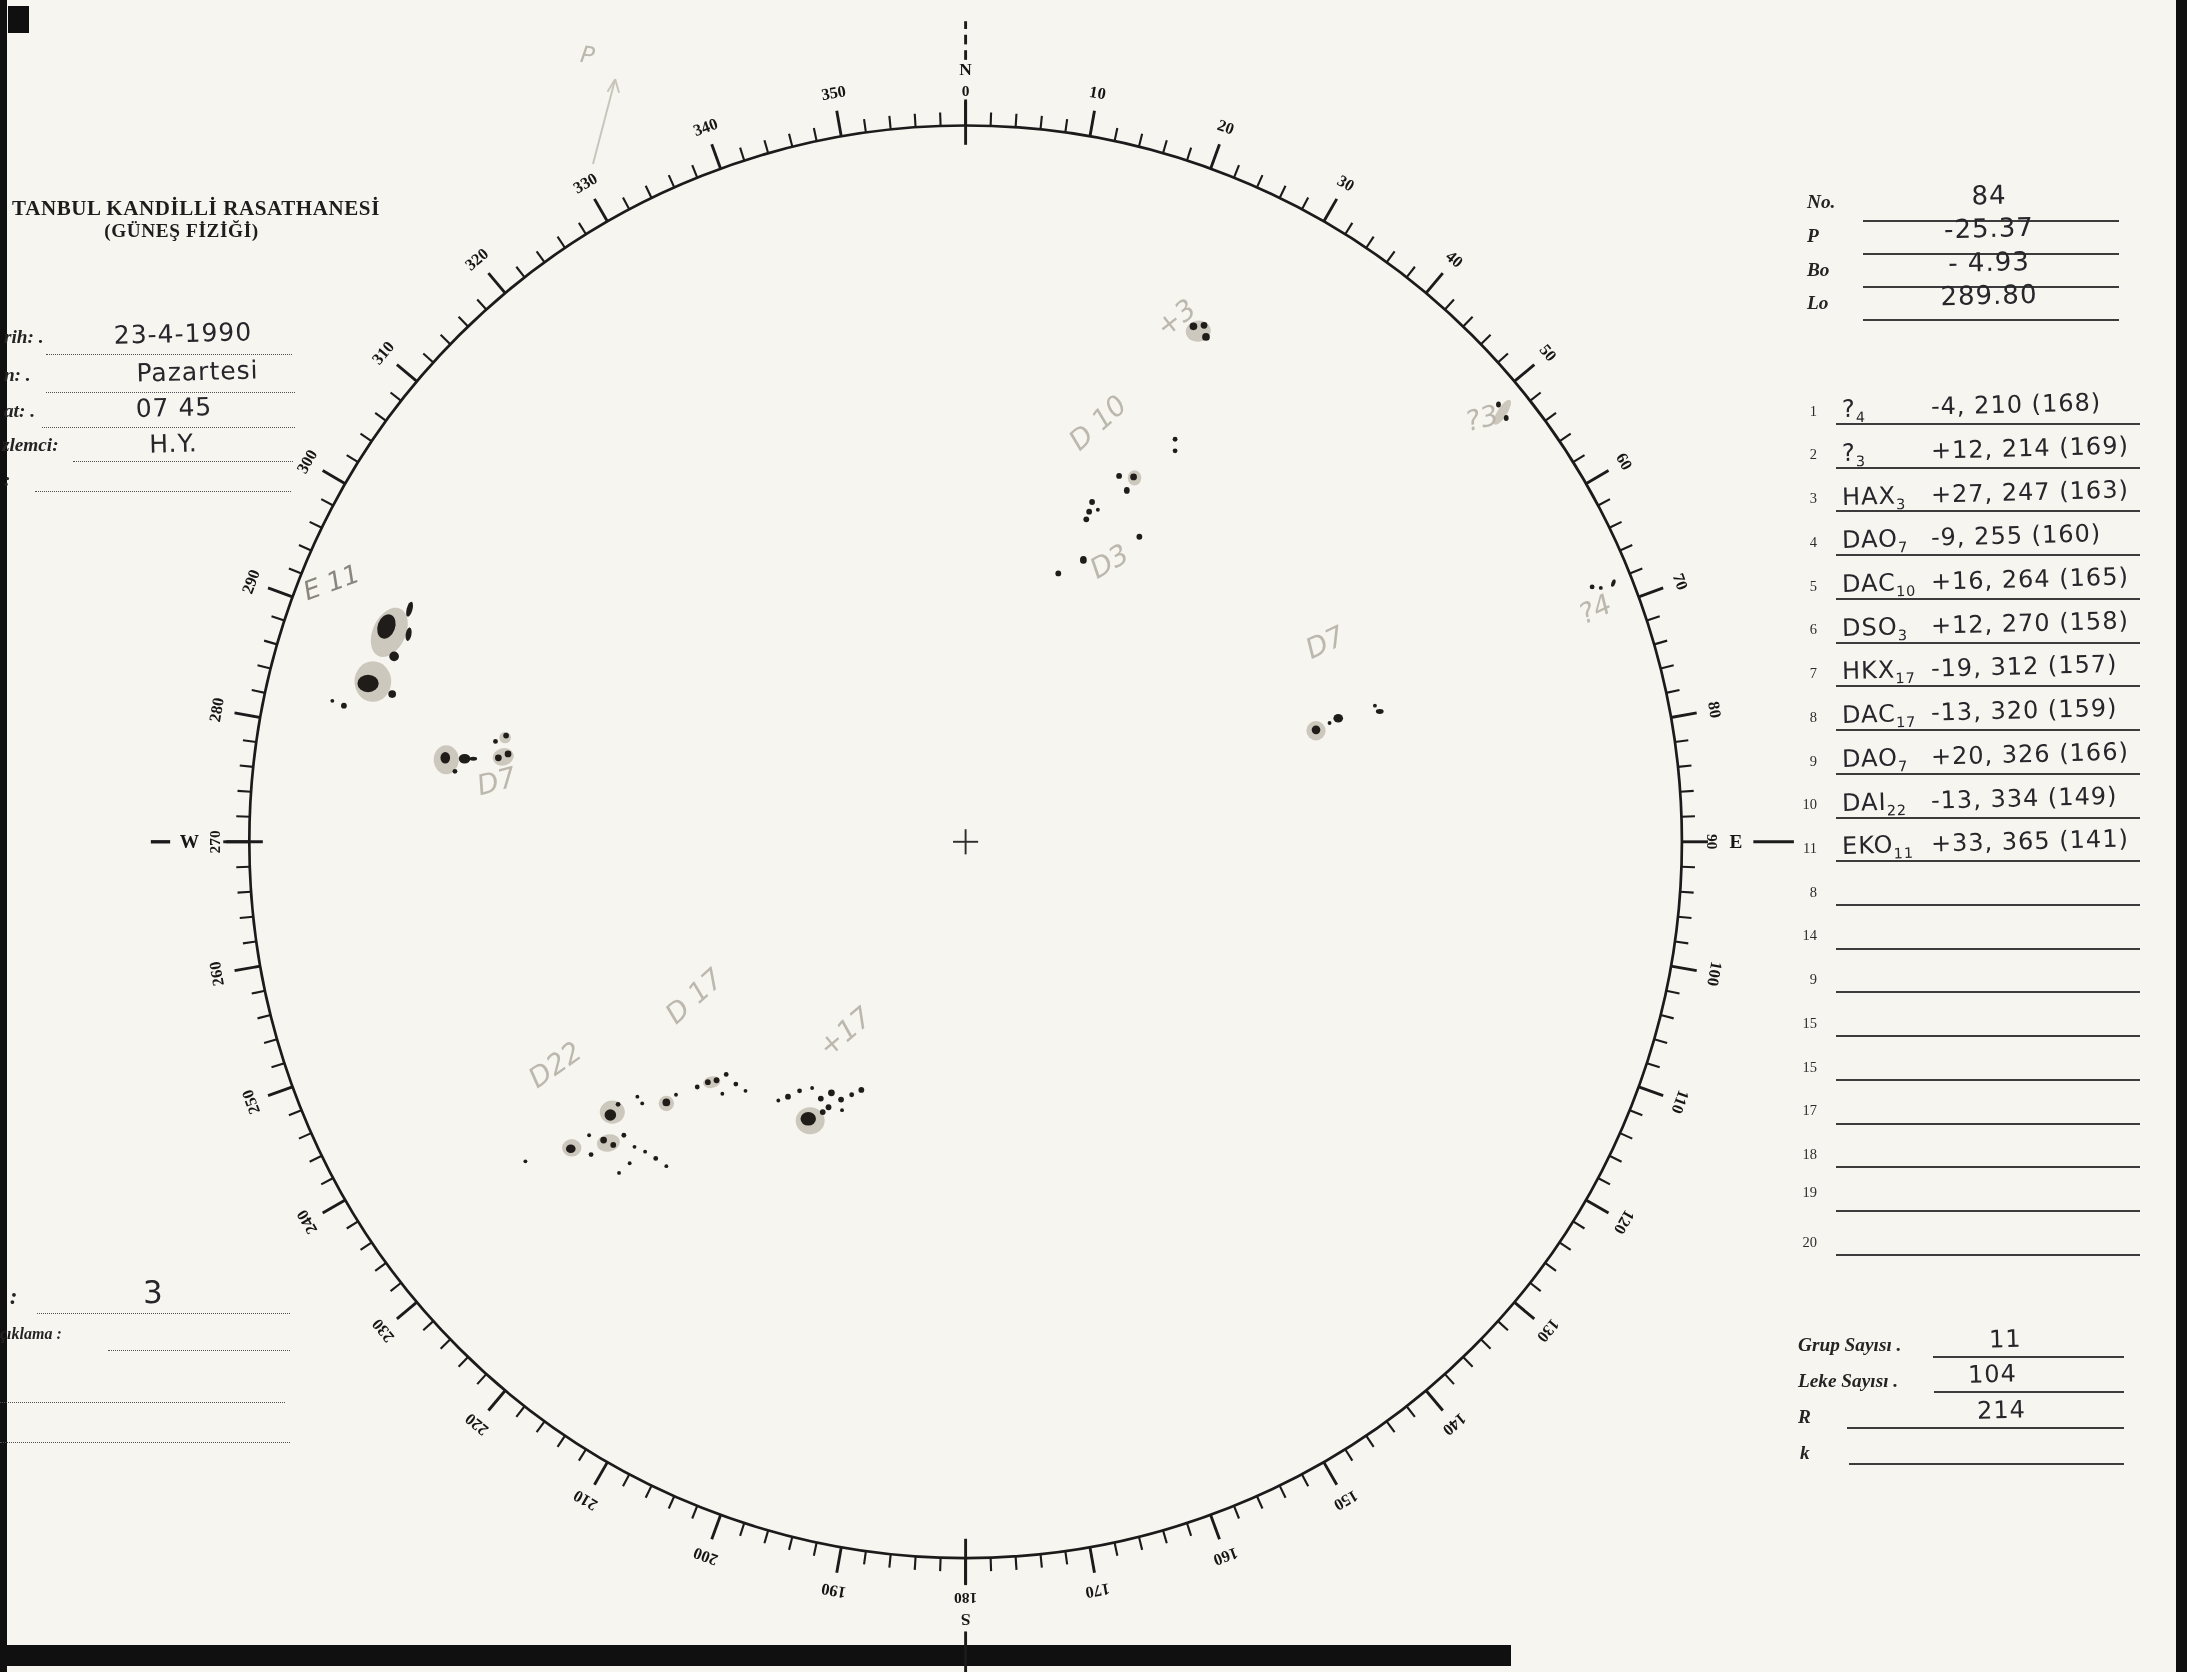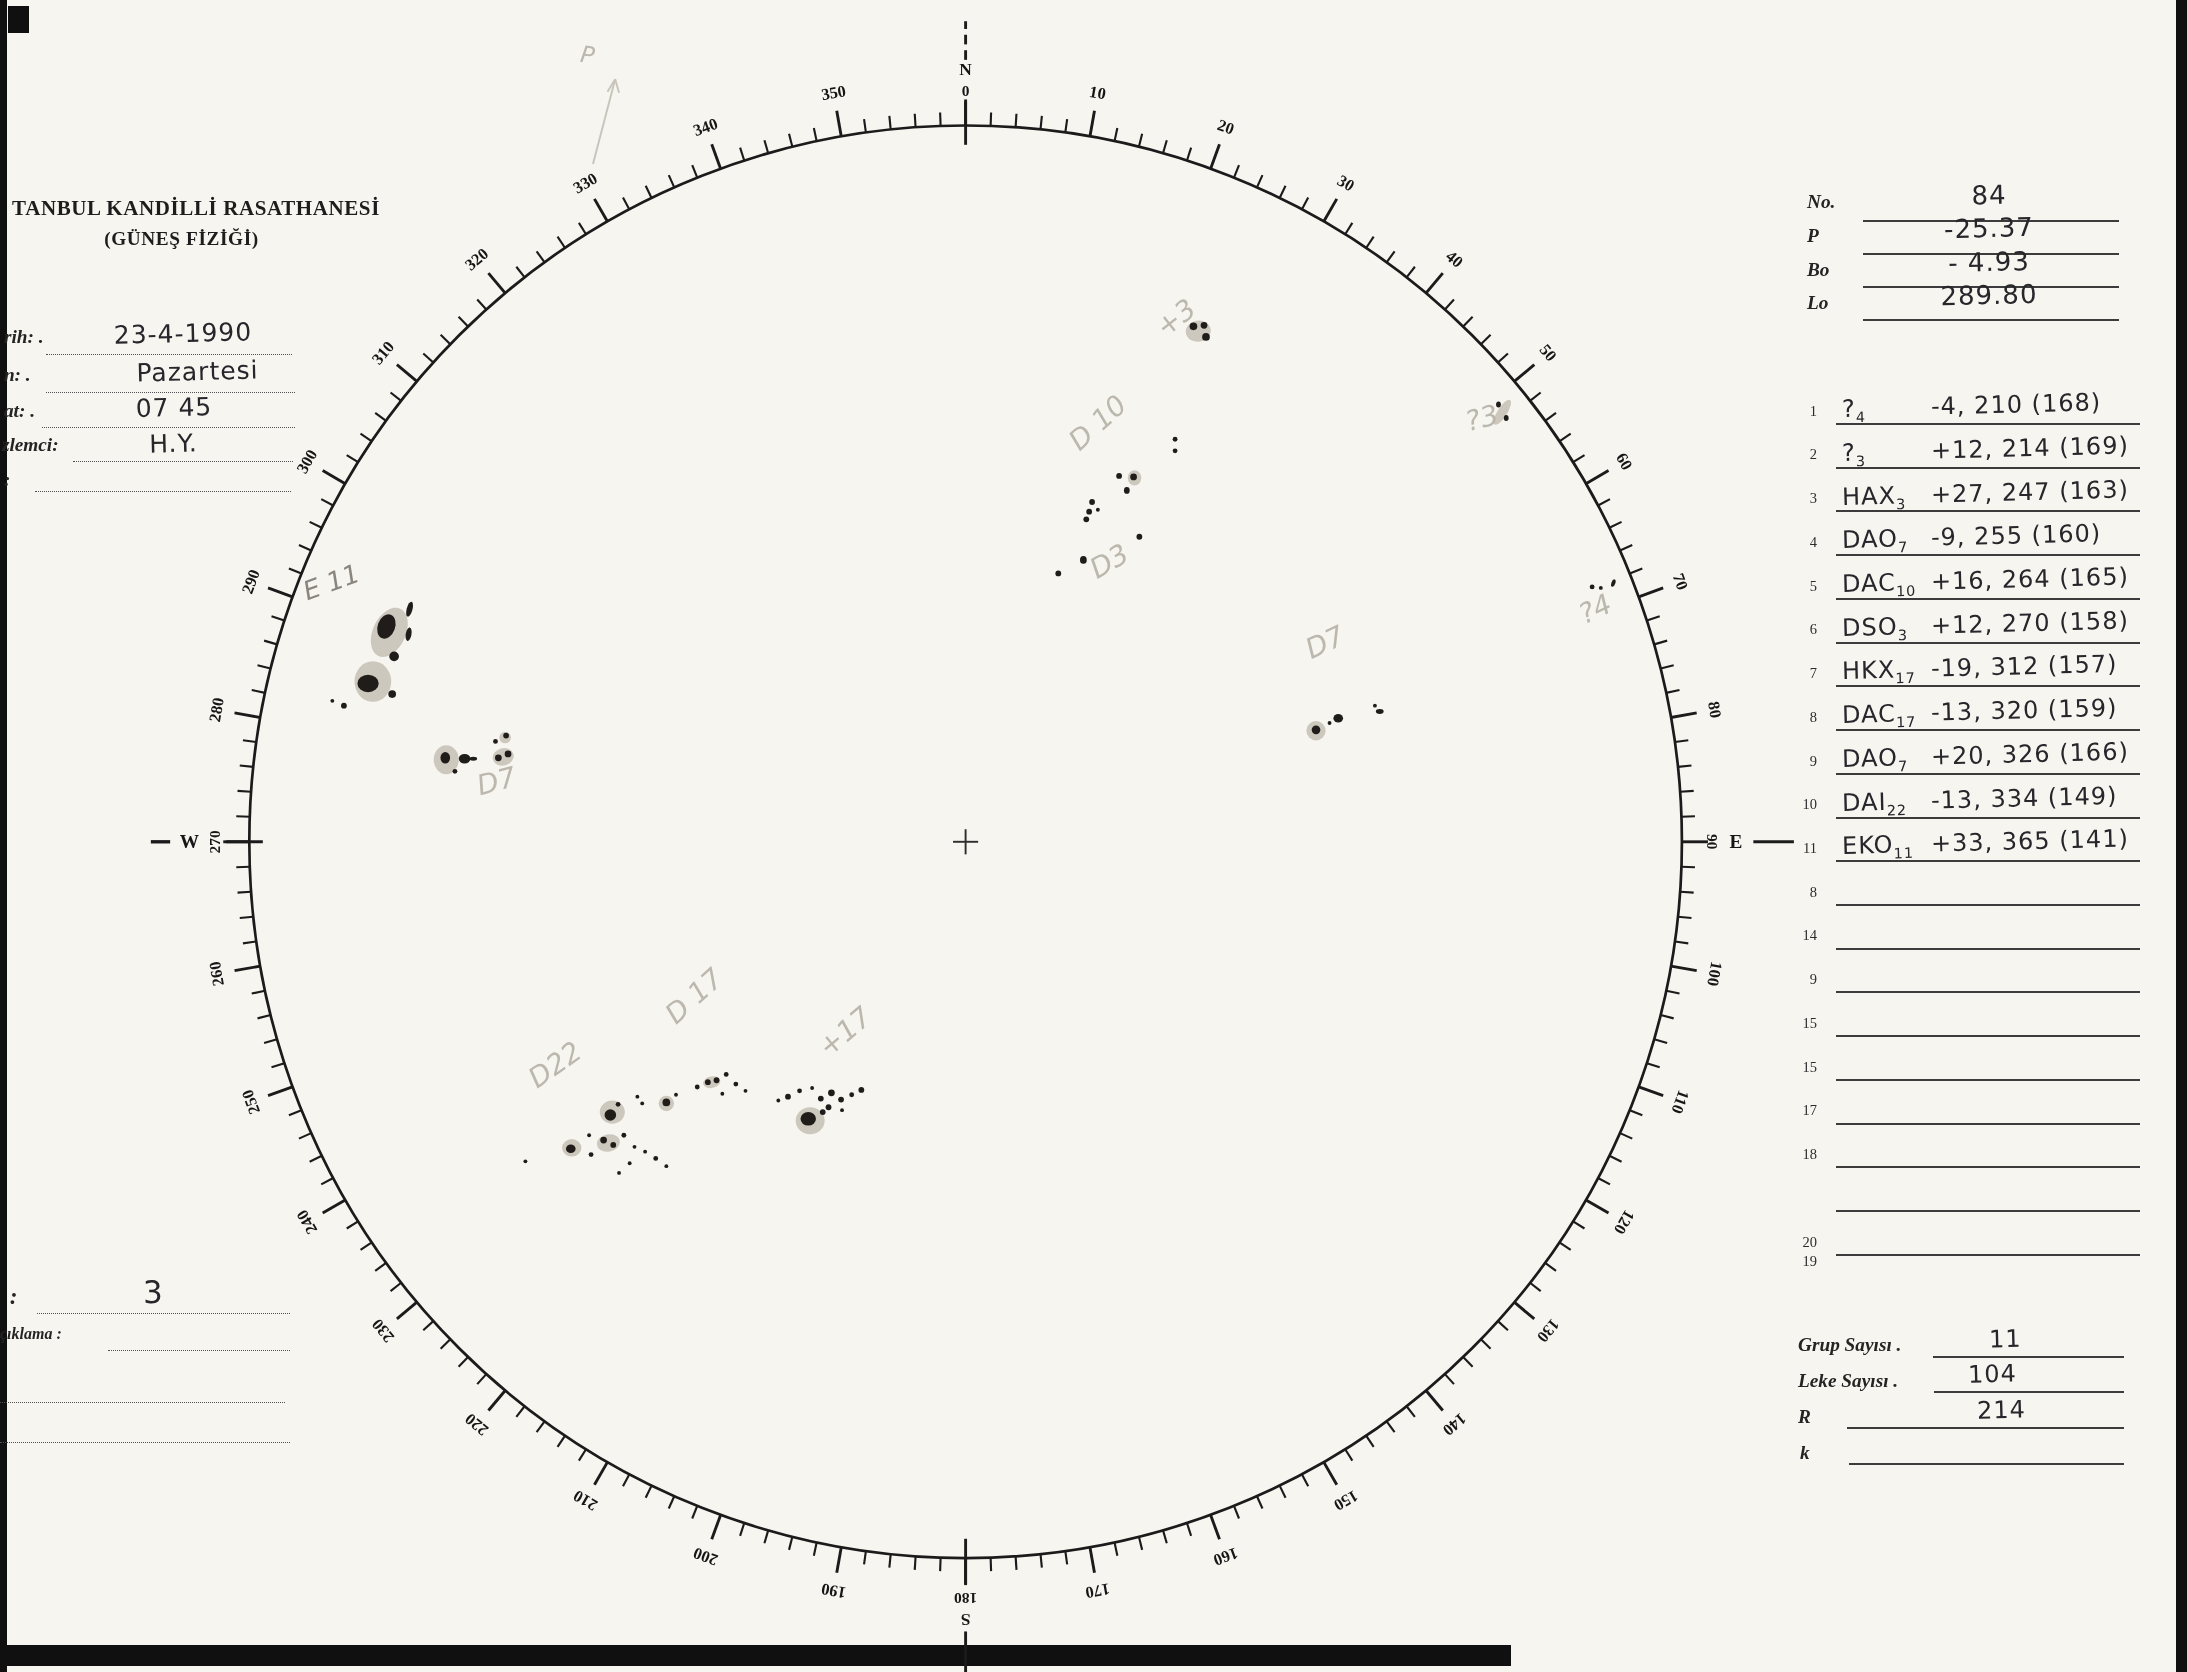--- a/index.html
+++ b/index.html
@@ -26,21 +26,21 @@
 <body>
 
 <div id="page">
 
   <div class="ps artifact" style="left:0;top:0;width:6.8px;height:1672px;"></div>
   <div class="ps artifact" style="left:7.7px;top:5.8px;width:21px;height:27px;"></div>
   <div class="ps artifact" style="left:2176px;top:0;width:11.6px;height:1672px;"></div>
   <div class="ps artifact" style="left:0;top:1645px;width:1511px;height:21px;"></div>
 
   <div class="ps title" style="top:196px;left:0;width:392px;">TANBUL KANDİLLİ RASATHANESİ</div>
-  <div class="ps title" style="top:228px;left:0;width:363px;font-size:19.3px;">(GÜNEŞ FİZİĞİ)</div>
+  <div class="ps title" style="top:220px;left:0;width:363px;font-size:19.3px;">(GÜNEŞ FİZİĞİ)</div>
 
   <div class="ps lbl" style="left:3.9px;top:326px;">rih: .</div>
   <div class="ps hw hw26" style="left:77px;top:319px;width:212px;text-align:center;">23-4-1990</div>
   <div class="ps dot-line" style="left:46px;top:354px;width:246px;"></div>
 
   <div class="ps lbl" style="left:3.9px;top:364px;">n: .</div>
   <div class="ps hw hw26" style="left:106px;top:357px;width:183px;text-align:center;">Pazartesi</div>
   <div class="ps dot-line" style="left:46px;top:392px;width:249px;"></div>
 
   <div class="ps lbl" style="left:3.9px;top:400px;">at: .</div>
@@ -120,21 +120,21 @@
       <div class="ps num" style="left: 1788px; top: 971px; width: 29px;">9</div>
       <div class="ps sol-line" style="left: 1836px; top: 991px; width: 304px; height: 1.5px;"></div>
       <div class="ps num" style="left: 1788px; top: 1015px; width: 29px;">15</div>
       <div class="ps sol-line" style="left: 1836px; top: 1035px; width: 304px; height: 1.5px;"></div>
       <div class="ps num" style="left: 1788px; top: 1059px; width: 29px;">15</div>
       <div class="ps sol-line" style="left: 1836px; top: 1079px; width: 304px; height: 1.5px;"></div>
       <div class="ps num" style="left: 1788px; top: 1102px; width: 29px;">17</div>
       <div class="ps sol-line" style="left: 1836px; top: 1123px; width: 304px; height: 1.5px;"></div>
       <div class="ps num" style="left: 1788px; top: 1146px; width: 29px;">18</div>
       <div class="ps sol-line" style="left: 1836px; top: 1166px; width: 304px; height: 1.5px;"></div>
-      <div class="ps num" style="left: 1788px; top: 1253px; width: 29px;">19</div>
+      <div class="ps num" style="left: 1788px; top: 1184px; width: 29px;">19</div>
       <div class="ps sol-line" style="left: 1836px; top: 1210px; width: 304px; height: 1.5px;"></div>
       <div class="ps num" style="left: 1788px; top: 1234px; width: 29px;">20</div>
       <div class="ps sol-line" style="left: 1836px; top: 1254px; width: 304px; height: 1.5px;"></div>
     </div>
 
   <div class="ps elbl" style="left:1798px;top:1334px;">Grup Sayısı .</div>
   <div class="ps hw hw25" style="left:1989px;top:1325px;">11</div>
   <div class="ps sol-line" style="left:1933px;top:1356px;width:191px;"></div>
 
   <div class="ps elbl" style="left:1798px;top:1370px;font-style:italic;">Leke Sayısı .</div>

